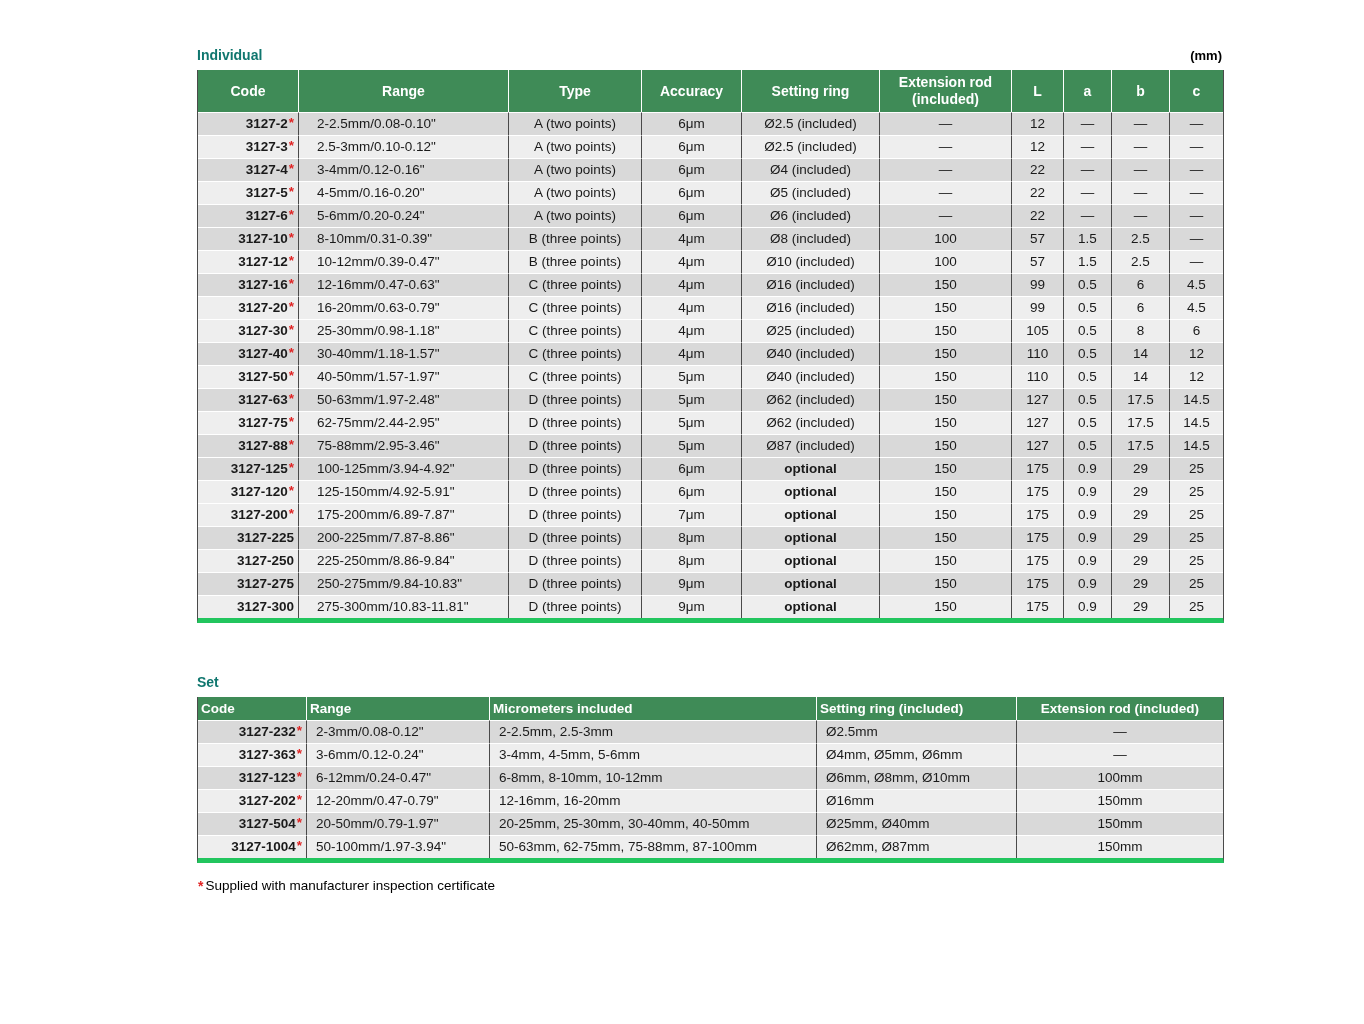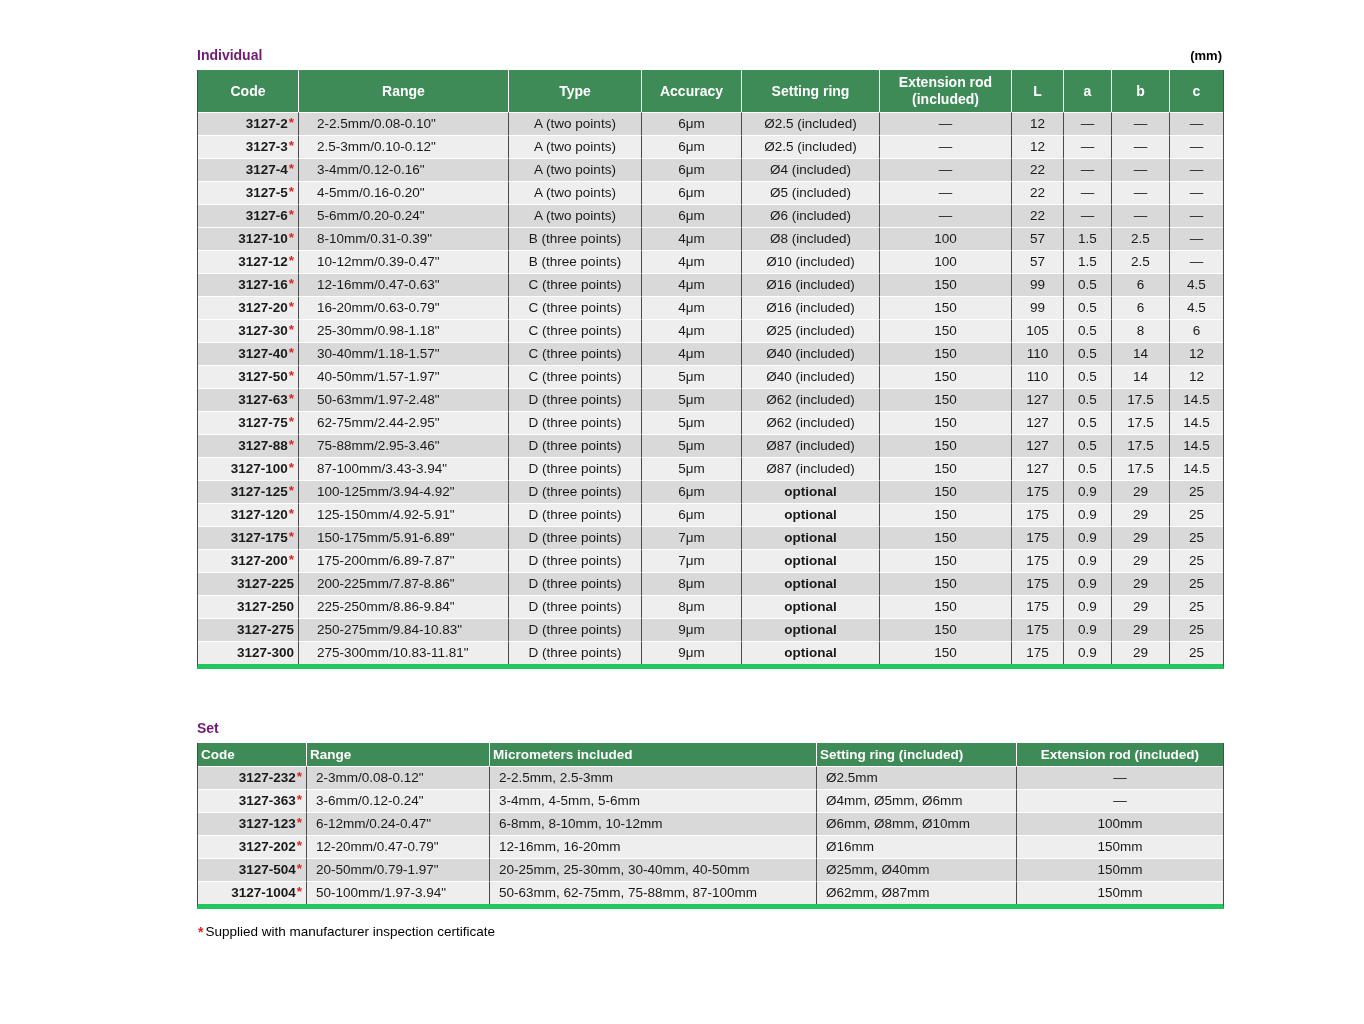--- a/index.html
+++ b/index.html
@@ -8,21 +8,21 @@
     font-family: "Liberation Sans", sans-serif;
     color: #1a1a1a;
     -webkit-font-smoothing: antialiased;
   }
   .page { position: relative; width: 1025px; margin: 0 0 0 197px; padding-top: 46px; }
 
   .section-header-row {
     display: flex; justify-content: space-between; align-items: flex-end;
     margin-bottom: 7px; height: 17px;
   }
-  .section-title { font-weight: bold; font-size: 14px; color: #701a75; }
+  .section-title { font-weight: bold; font-size: 14px; color: #0f766e; }
   .unit-label { font-weight: bold; font-size: 13px; color: #000; }
 
   table.spec-table {
     border-collapse: separate; border-spacing: 0; table-layout: fixed;
     width: 1025px;
     border-left: 1px solid #4a4a4a; border-right: 1px solid #4a4a4a; border-bottom: 5px solid #22c55e;
     font-size: 13.5px;
   }
   thead th {
     background: var(--green, #3f8b57);
@@ -272,61 +272,37 @@
             <td class="col-range">75-88mm/2.95-3.46"</td>
             <td>D (three points)</td>
             <td>5μm</td>
             <td>Ø87 (included)</td>
             <td>150</td>
             <td>127</td>
             <td>0.5</td>
             <td>17.5</td>
             <td>14.5</td>
           </tr>
-          <tr class="row-b">
-            <td class="col-code"><span>3127-100</span><span class="star">*</span></td>
-            <td class="col-range">87-100mm/3.43-3.94"</td>
-            <td>D (three points)</td>
-            <td>5μm</td>
-            <td>Ø87 (included)</td>
-            <td>150</td>
-            <td>127</td>
-            <td>0.5</td>
-            <td>17.5</td>
-            <td>14.5</td>
-          </tr>
           <tr class="row-a">
             <td class="col-code"><span>3127-125</span><span class="star">*</span></td>
             <td class="col-range">100-125mm/3.94-4.92"</td>
             <td>D (three points)</td>
             <td>6μm</td>
             <td class="bold">optional</td>
             <td>150</td>
             <td>175</td>
             <td>0.9</td>
             <td>29</td>
             <td>25</td>
           </tr>
           <tr class="row-b">
             <td class="col-code"><span>3127-120</span><span class="star">*</span></td>
             <td class="col-range">125-150mm/4.92-5.91"</td>
             <td>D (three points)</td>
             <td>6μm</td>
-            <td class="bold">optional</td>
-            <td>150</td>
-            <td>175</td>
-            <td>0.9</td>
-            <td>29</td>
-            <td>25</td>
-          </tr>
-          <tr class="row-a">
-            <td class="col-code"><span>3127-175</span><span class="star">*</span></td>
-            <td class="col-range">150-175mm/5.91-6.89"</td>
-            <td>D (three points)</td>
-            <td>7μm</td>
             <td class="bold">optional</td>
             <td>150</td>
             <td>175</td>
             <td>0.9</td>
             <td>29</td>
             <td>25</td>
           </tr>
           <tr class="row-b">
             <td class="col-code"><span>3127-200</span><span class="star">*</span></td>
             <td class="col-range">175-200mm/6.89-7.87"</td>

